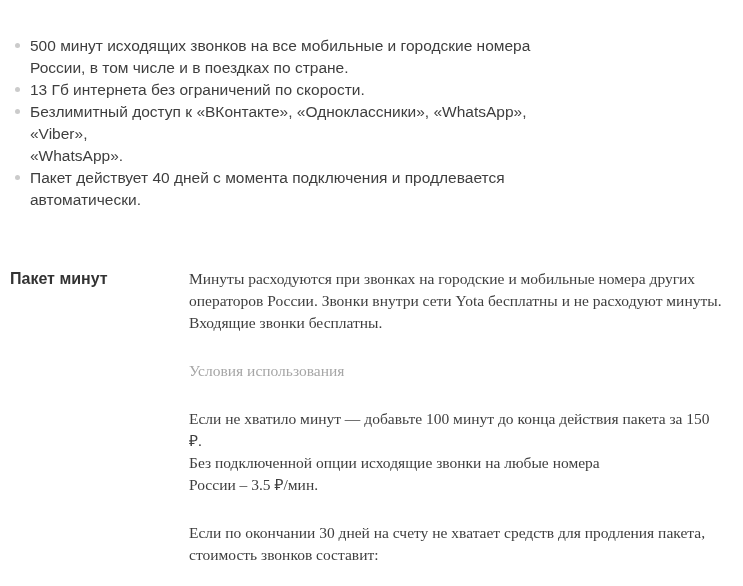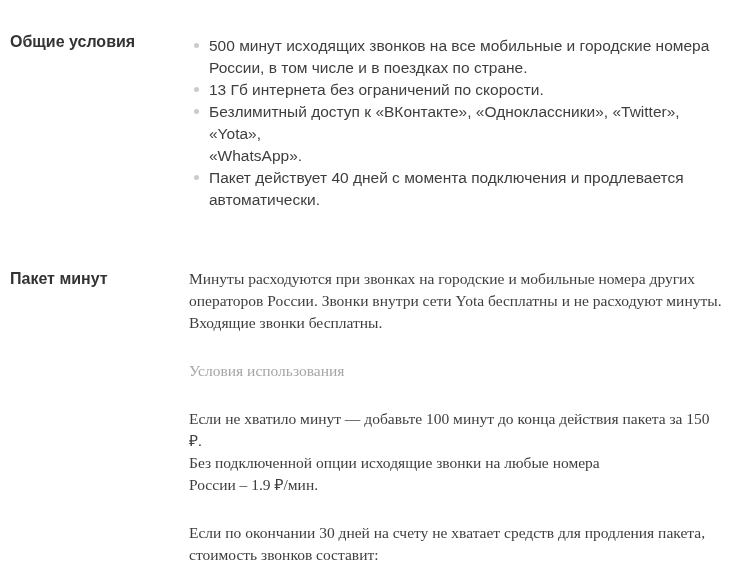--- a/index.html
+++ b/index.html
@@ -60,43 +60,42 @@
     border-radius: 50%;
     background: var(--bullet);
   }
 </style>
 </head>
 <body>
 
 <div class="page">
 
   <div class="row">
-    <div class="label">Общие условия</div>
     <div class="content">
       <ul class="dot-list">
         <li>500 минут исходящих звонков на все мобильные и городские номера
 России, в том числе и в поездках по стране.</li>
         <li>13 Гб интернета без ограничений по скорости.</li>
-        <li>Безлимитный доступ к «ВКонтакте», «Одноклассники», «Twitter», «Yota»,
+        <li>Безлимитный доступ к «ВКонтакте», «Одноклассники», «WhatsApp», «Viber»,
 «WhatsApp».</li>
         <li>Пакет действует 40 дней с момента подключения и продлевается
 автоматически.</li>
       </ul>
     </div>
   </div>
 
   <div class="row">
     <div class="label">Пакет минут</div>
     <div class="content">
       <p>Минуты расходуются при звонках на городские и мобильные номера других
 операторов России. Звонки внутри сети Yota бесплатны и не расходуют минуты.
 Входящие звонки бесплатны.</p>
       <p class="muted">Условия использования</p>
       <p>Если не хватило минут — добавьте 100 минут до конца действия пакета за 150 ₽.
 Без подключенной опции исходящие звонки на любые номера
-России – 1.9 ₽/мин.</p>
+России – 3.5 ₽/мин.</p>
       <p>Если по окончании 30 дней на счету не хватает средств для продления пакета,
 стоимость звонков составит:</p>
 
     </div>
   </div>
 
 </div>
 
 </body></html>

